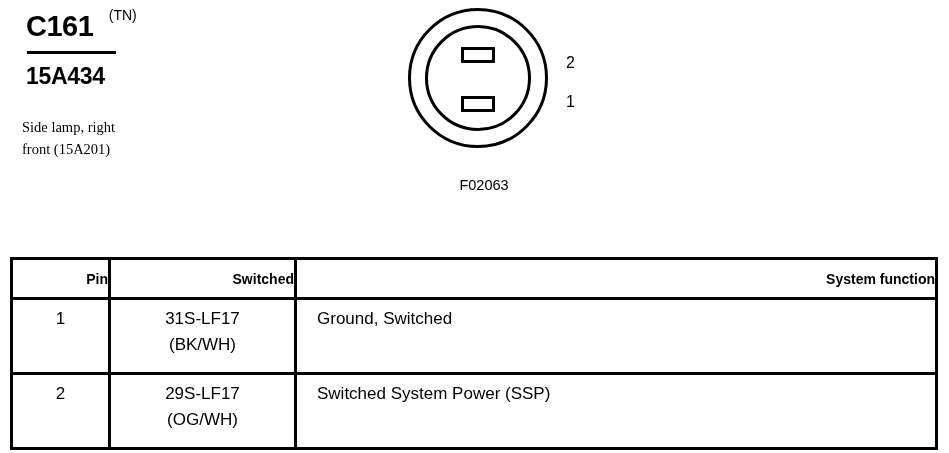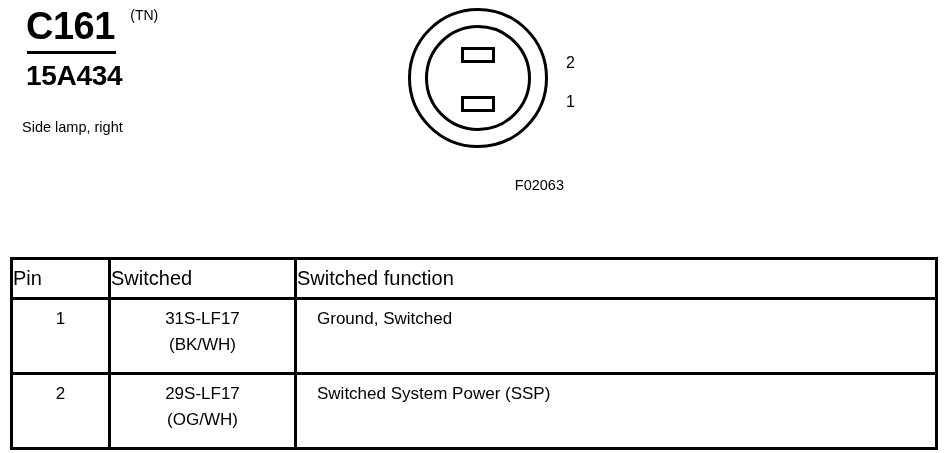--- a/index.html
+++ b/index.html
@@ -22,21 +22,21 @@
     left: 26px;
     top: 6px;
     width: 330px;
   }
   #connector-id-line {
     position: relative;
     height: 44px;
     white-space: nowrap;
   }
   #connector-id {
-    font-size: 38px;
+    font-size: 29px;
     font-weight: bold;
     letter-spacing: -0.5px;
     line-height: 40px;
     display: inline-block;
     vertical-align: top;
   }
   #connector-color-code {
     font-size: 14px;
     line-height: 14px;
     display: inline-block;
@@ -49,35 +49,35 @@
     left: 1px;
     top: 45px;
     width: 89px;
     height: 3px;
     background: #000;
   }
   #part-number {
     position: absolute;
     left: 0px;
     top: 54px;
-    font-size: 28px;
+    font-size: 23px;
     font-weight: bold;
     letter-spacing: -0.3px;
     line-height: 32px;
     white-space: nowrap;
   }
   #connector-description {
     position: absolute;
     left: -4px;
     top: 110px;
     font-size: 14.5px;
     line-height: 22px;
     width: 240px;
   }
-  #connector-description div { white-space: nowrap; }
+  #connector-description div { white-space: nowrap; font-family: Liberation Serif, serif; }
 
   
   #connector-diagram {
     position: absolute;
     left: 404px;
     top: 4px;
     width: 200px;
     height: 200px;
   }
   #face-outer-ring {
@@ -120,21 +120,21 @@
     white-space: nowrap;
   }
   #pin-callout-2 { left: 162px; top: 51px; }
   #pin-callout-1 { left: 162px; top: 90px; }
 
   #face-code-label {
     position: absolute;
     left: 0px;
     top: 172px;
     width: 160px;
-    text-align: right;
+    text-align: center;
     font-size: 14.5px;
     line-height: 18px;
   }
 
   
   #pin-table {
     position: absolute;
     left: 10px;
     top: 257px;
     width: 928px;
@@ -142,23 +142,23 @@
     table-layout: fixed;
   }
   #pin-table th,
   #pin-table td {
     border: 3px solid #000;
     padding: 0;
     vertical-align: top;
   }
   #pin-table th {
     height: 37px;
-    font-size: 20px;
-    font-weight: normal;
-    text-align: left;
+    font-size: 14px;
+    font-weight: bold;
+    text-align: right;
     vertical-align: middle;
   }
   .col-pin { width: 95px; }
   .col-circuit { width: 183px; }
   .col-function { width: auto; }
 
   #pin-table tbody td {
     height: 66px;
     font-size: 17px;
     line-height: 26px;
@@ -184,39 +184,40 @@
 
 <div id="header-block">
   <div id="connector-id-line">
     <span id="connector-id">C161</span>
     <span id="connector-color-code">(TN)</span>
     <div id="id-rule"></div>
   </div>
   <div id="part-number">15A434</div>
   <div id="connector-description">
     <div>Side lamp, right</div>
+    <div>front (15A201)</div>
   </div>
 </div>
 
 <div id="connector-diagram">
   <div id="face-outer-ring"></div>
   <div id="face-inner-ring"></div>
   <div id="pin-slot-2" class="pin-slot"></div>
   <div id="pin-slot-1" class="pin-slot"></div>
   <div id="pin-callout-2" class="pin-callout-label">2</div>
   <div id="pin-callout-1" class="pin-callout-label">1</div>
   <div id="face-code-label">F02063</div>
 </div>
 
 <table id="pin-table">
   <thead>
     <tr>
       <th class="col-pin">Pin</th>
       <th class="col-circuit">Switched</th>
-      <th class="col-function">Switched function</th>
+      <th class="col-function">System function</th>
     </tr>
   </thead>
   <tbody>
     <tr>
       <td class="cell-pin">1</td>
       <td class="cell-circuit">
         <span class="circuit-code">31S-LF17</span>
         <span class="circuit-color">(BK/WH)</span>
       </td>
       <td class="cell-function">Ground, Switched</td>

